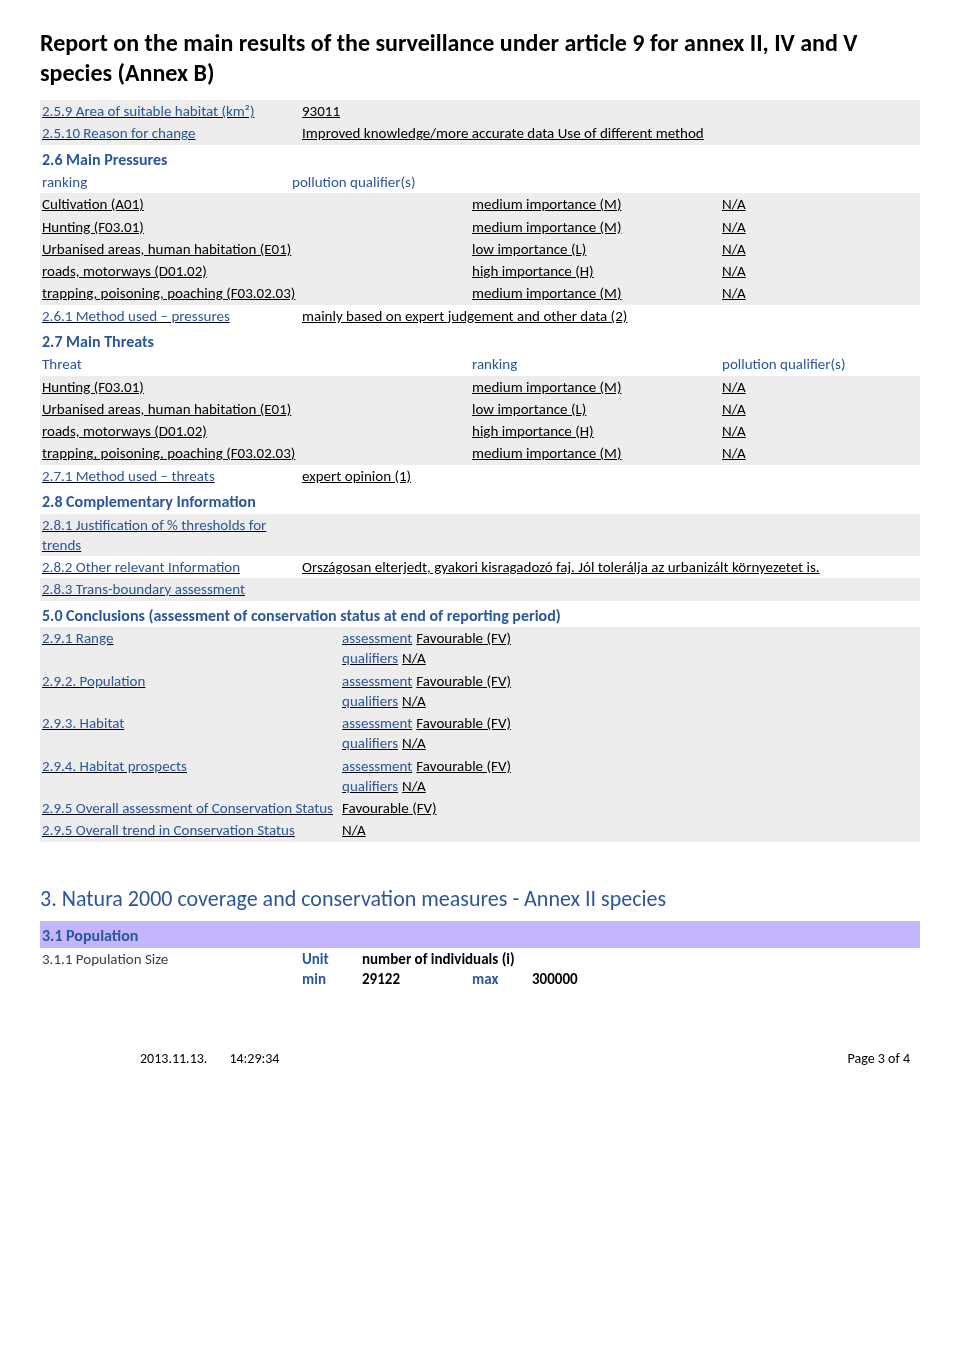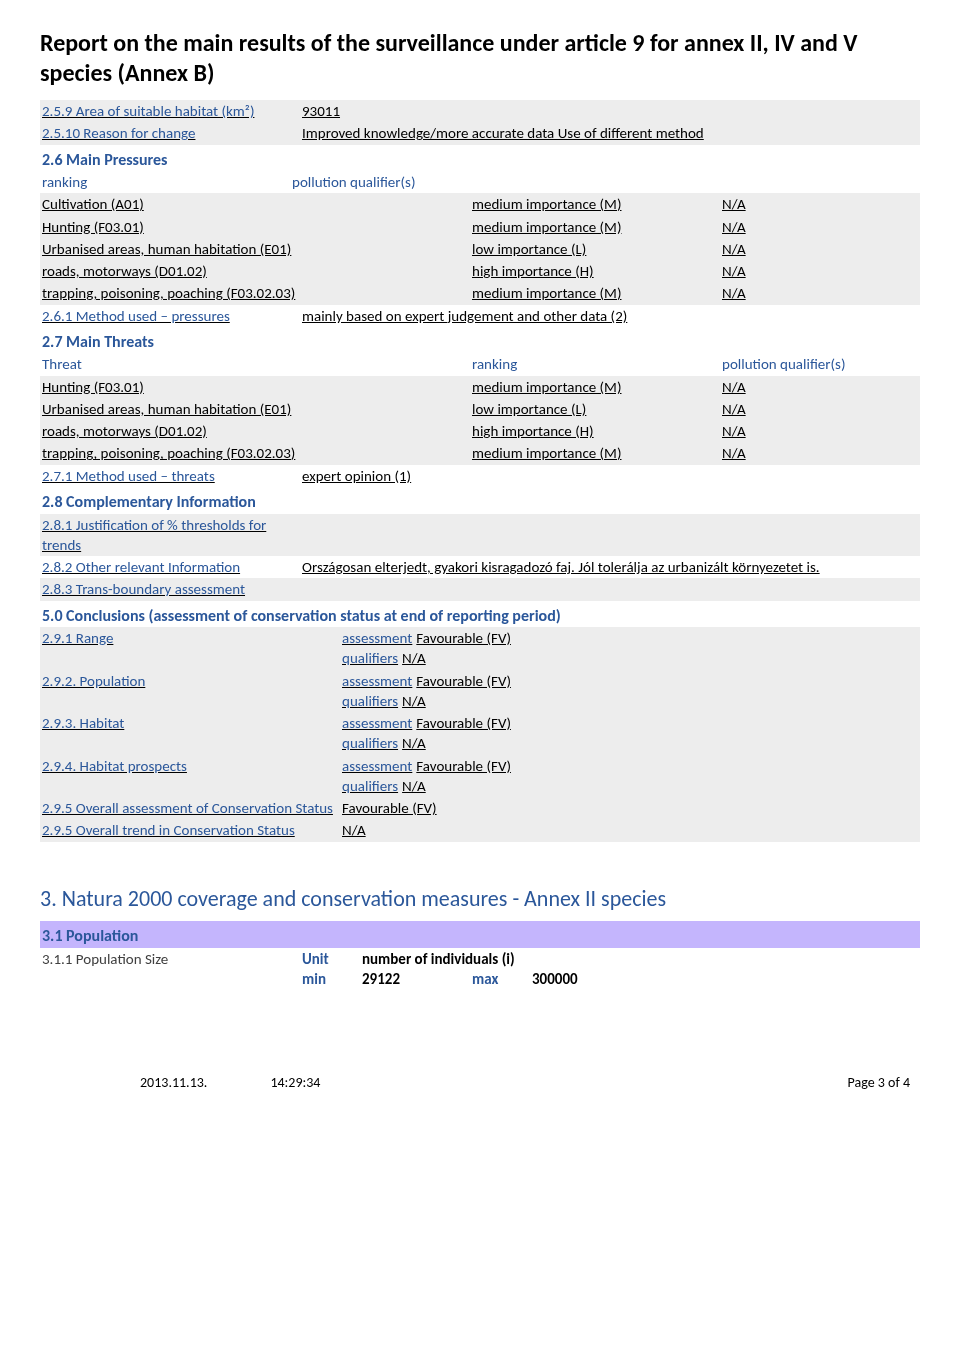--- a/index.html
+++ b/index.html
@@ -63,21 +63,21 @@
   .pop-row .sublbl { color: #2b579a; flex: 0 0 60px; }
   .pop-row .subval { flex: 0 0 110px; }
   .footer {
     display: flex;
     justify-content: space-between;
     align-items: flex-end;
     margin-top: 60px;
     font-size: 14px;
     padding: 0 10px;
   }
-  .footer .left { display: flex; gap: 63px; margin-left:90px;margin-top:24px;}
+  .footer .left { display: flex; gap: 22px; margin-left:90px;}
 </style>
 </head>
 <body>
 
 <h1>Report on the main results of the surveillance under article 9 for annex II, IV and V species (Annex B)</h1>
 
 <div class="row shade">
   <div class="col-label">2.5.9 Area of suitable habitat (km²)</div>
   <div class="col-val">93011</div>
 </div>

